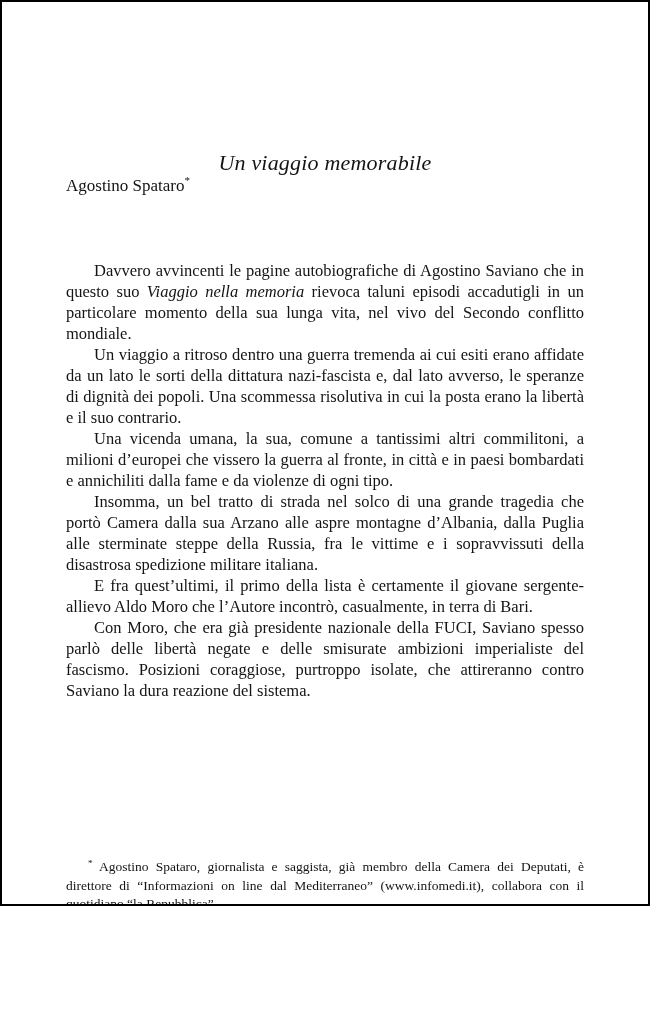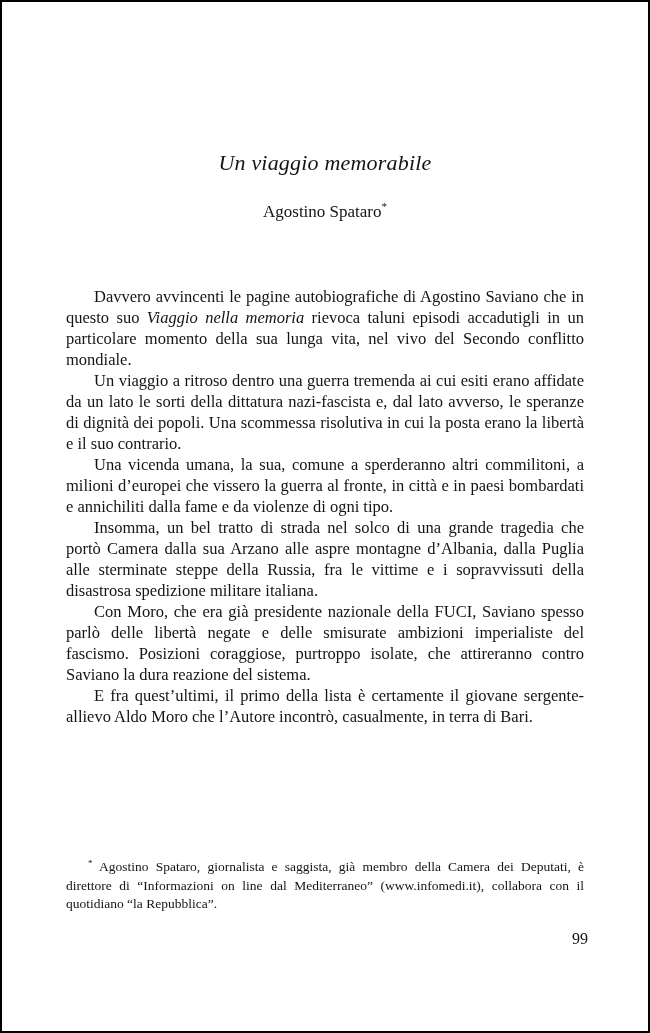--- a/index.html
+++ b/index.html
@@ -6,38 +6,36 @@
   html, body { background: #ffffff; }
   body {
     width: 650px;
     height: 1033px;
     font-family: "Liberation Serif", serif;
     color: #141414;
     position: relative;
   }
   .page {
     width: 650px;
-    height: 1033px;
+    height: 906px;
     background: #ffffff;
     border: 2px solid #000000;
     position: relative;
     padding: 0 64px;
     overflow: hidden;
   }
   .title {
     margin-top: 148px;
     text-align: center;
     font-style: italic;
     font-weight: normal;
     font-size: 22px;
     letter-spacing: 0.2px;
   }
   .author {
-    margin-top: 26px;
-    text-align: center;
     font-size: 17px;
   }
   .author sup {
     font-size: 11px;
     vertical-align: super;
     line-height: 0;
   }
   .content {
     margin-top: 64px;
     font-size: 16.5px;
@@ -76,24 +74,24 @@
 
 <div class="page">
 
   <h1 class="title">Un viaggio memorabile</h1>
 
   <div class="author"><span>Agostino Spataro</span><sup>*</sup></div>
 
   <div class="content">
     <p><span>Davvero avvincenti le pagine autobiografiche di Agostino Saviano che in questo suo </span><i>Viaggio nella memoria</i><span> rievoca taluni episodi accadutigli in un particolare momento della sua lunga vita, nel vivo del Secondo conflitto mondiale.</span></p>
     <p>Un viaggio a ritroso dentro una guerra tremenda ai cui esiti erano affidate da un lato le sorti della dittatura nazi-fascista e, dal lato avverso, le speranze di dignità dei popoli. Una scommessa risolutiva in cui la posta erano la libertà e il suo contrario.</p>
-    <p>Una vicenda umana, la sua, comune a sperderanno altri commilitoni, a milioni d’europei che vissero la guerra al fronte, in città e in paesi bombardati e annichiliti dalla fame e da violenze di ogni tipo.</p>
+    <p>Una vicenda umana, la sua, comune a tantissimi altri commilitoni, a milioni d’europei che vissero la guerra al fronte, in città e in paesi bombardati e annichiliti dalla fame e da violenze di ogni tipo.</p>
     <p>Insomma, un bel tratto di strada nel solco di una grande tragedia che portò Camera dalla sua Arzano alle aspre montagne d’Albania, dalla Puglia alle sterminate steppe della Russia, fra le vittime e i sopravvissuti della disastrosa spedizione militare italiana.</p>
+    <p>E fra quest’ultimi, il primo della lista è certamente il giovane sergente-allievo Aldo Moro che l’Autore incontrò, casualmente, in terra di Bari.</p>
     <p>Con Moro, che era già presidente nazionale della FUCI, Saviano spesso parlò delle libertà negate e delle smisurate ambizioni imperialiste del fascismo. Posizioni coraggiose, purtroppo isolate, che attireranno contro Saviano la dura reazione del sistema.</p>
-    <p>E fra quest’ultimi, il primo della lista è certamente il giovane sergente-allievo Aldo Moro che l’Autore incontrò, casualmente, in terra di Bari.</p>
   </div>
 
   <div class="footnote">
     <p><sup>*</sup><span> Agostino Spataro, giornalista e saggista, già membro della Camera dei Deputati, è direttore di “Informazioni on line dal Mediterraneo” (www.infomedi.it), collabora con il quotidiano “la Repubblica”.</span></p>
   </div>
 
   <div class="pagenum">99</div>
 
 </div>
 

